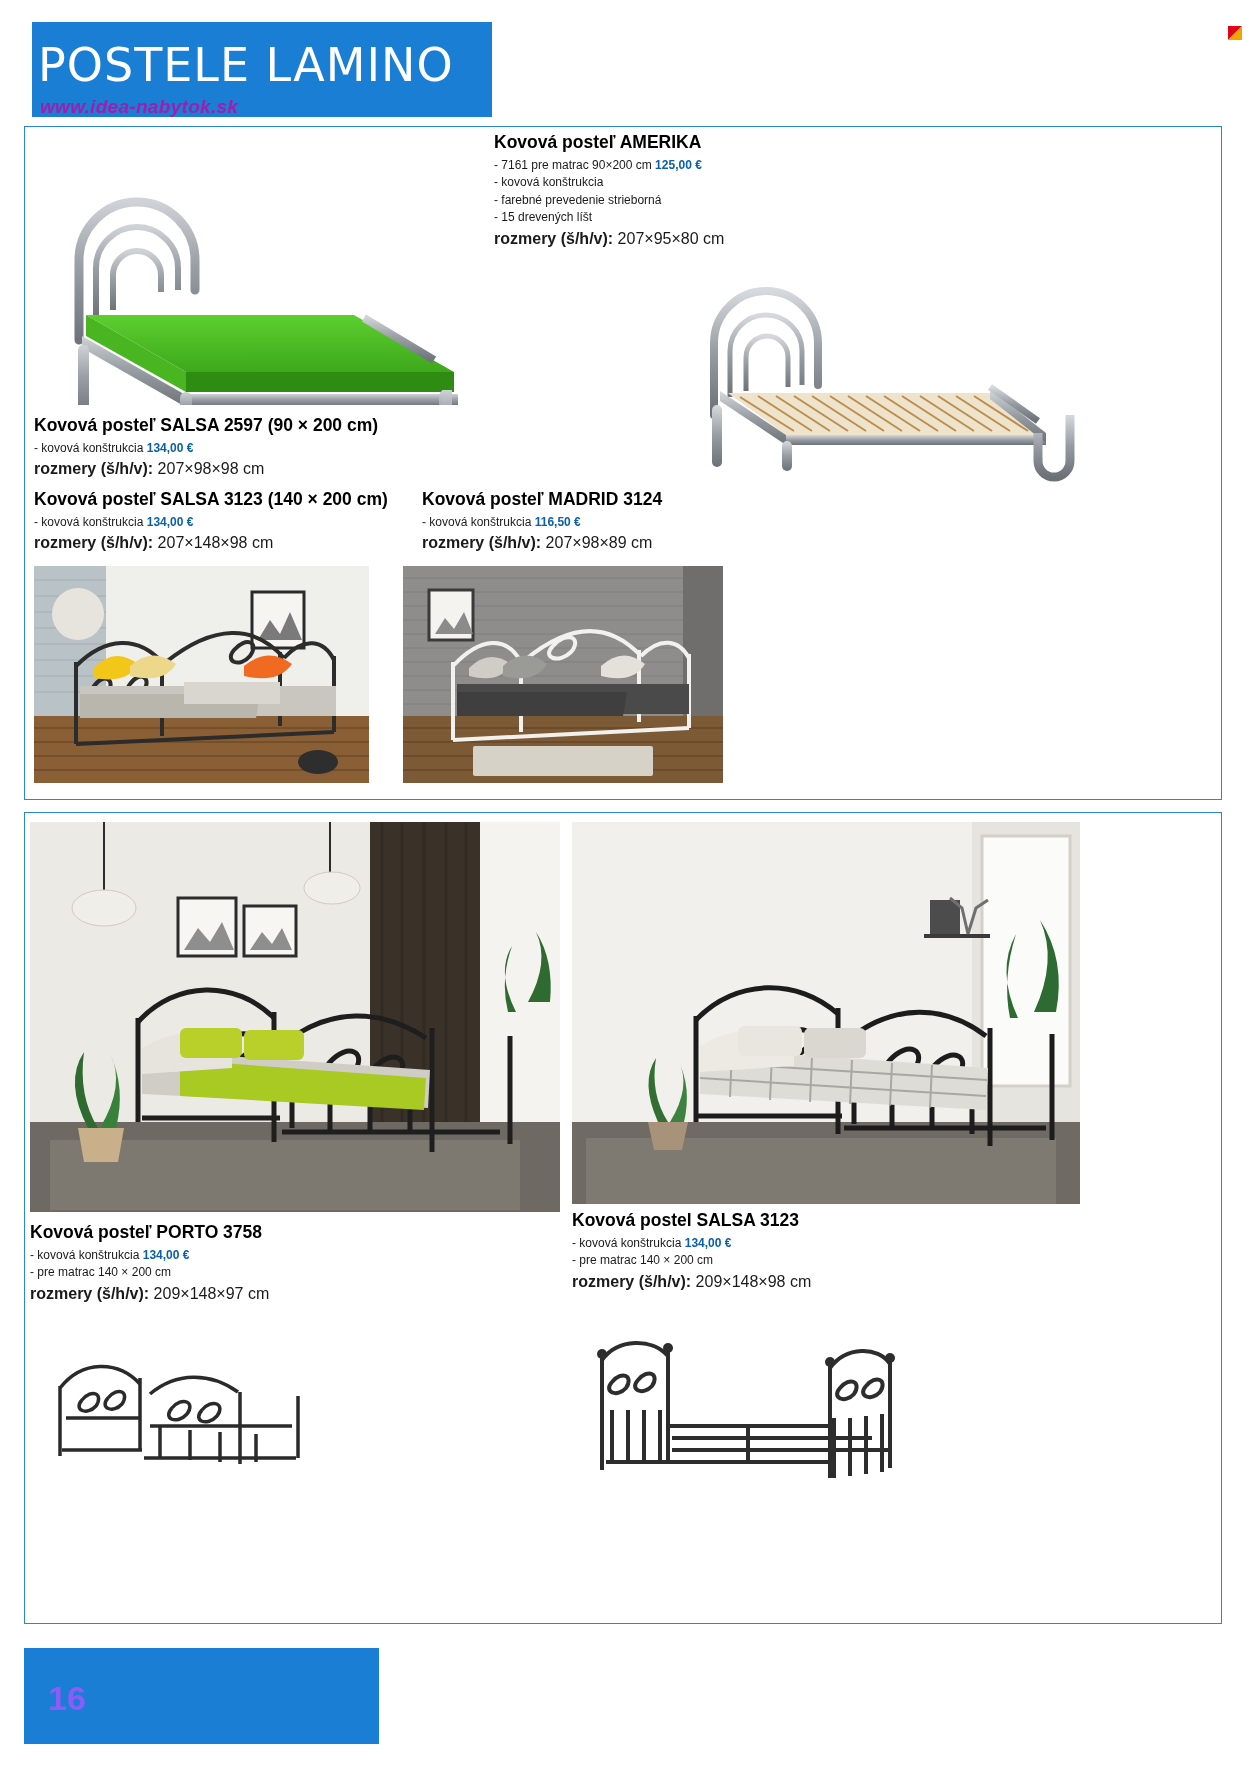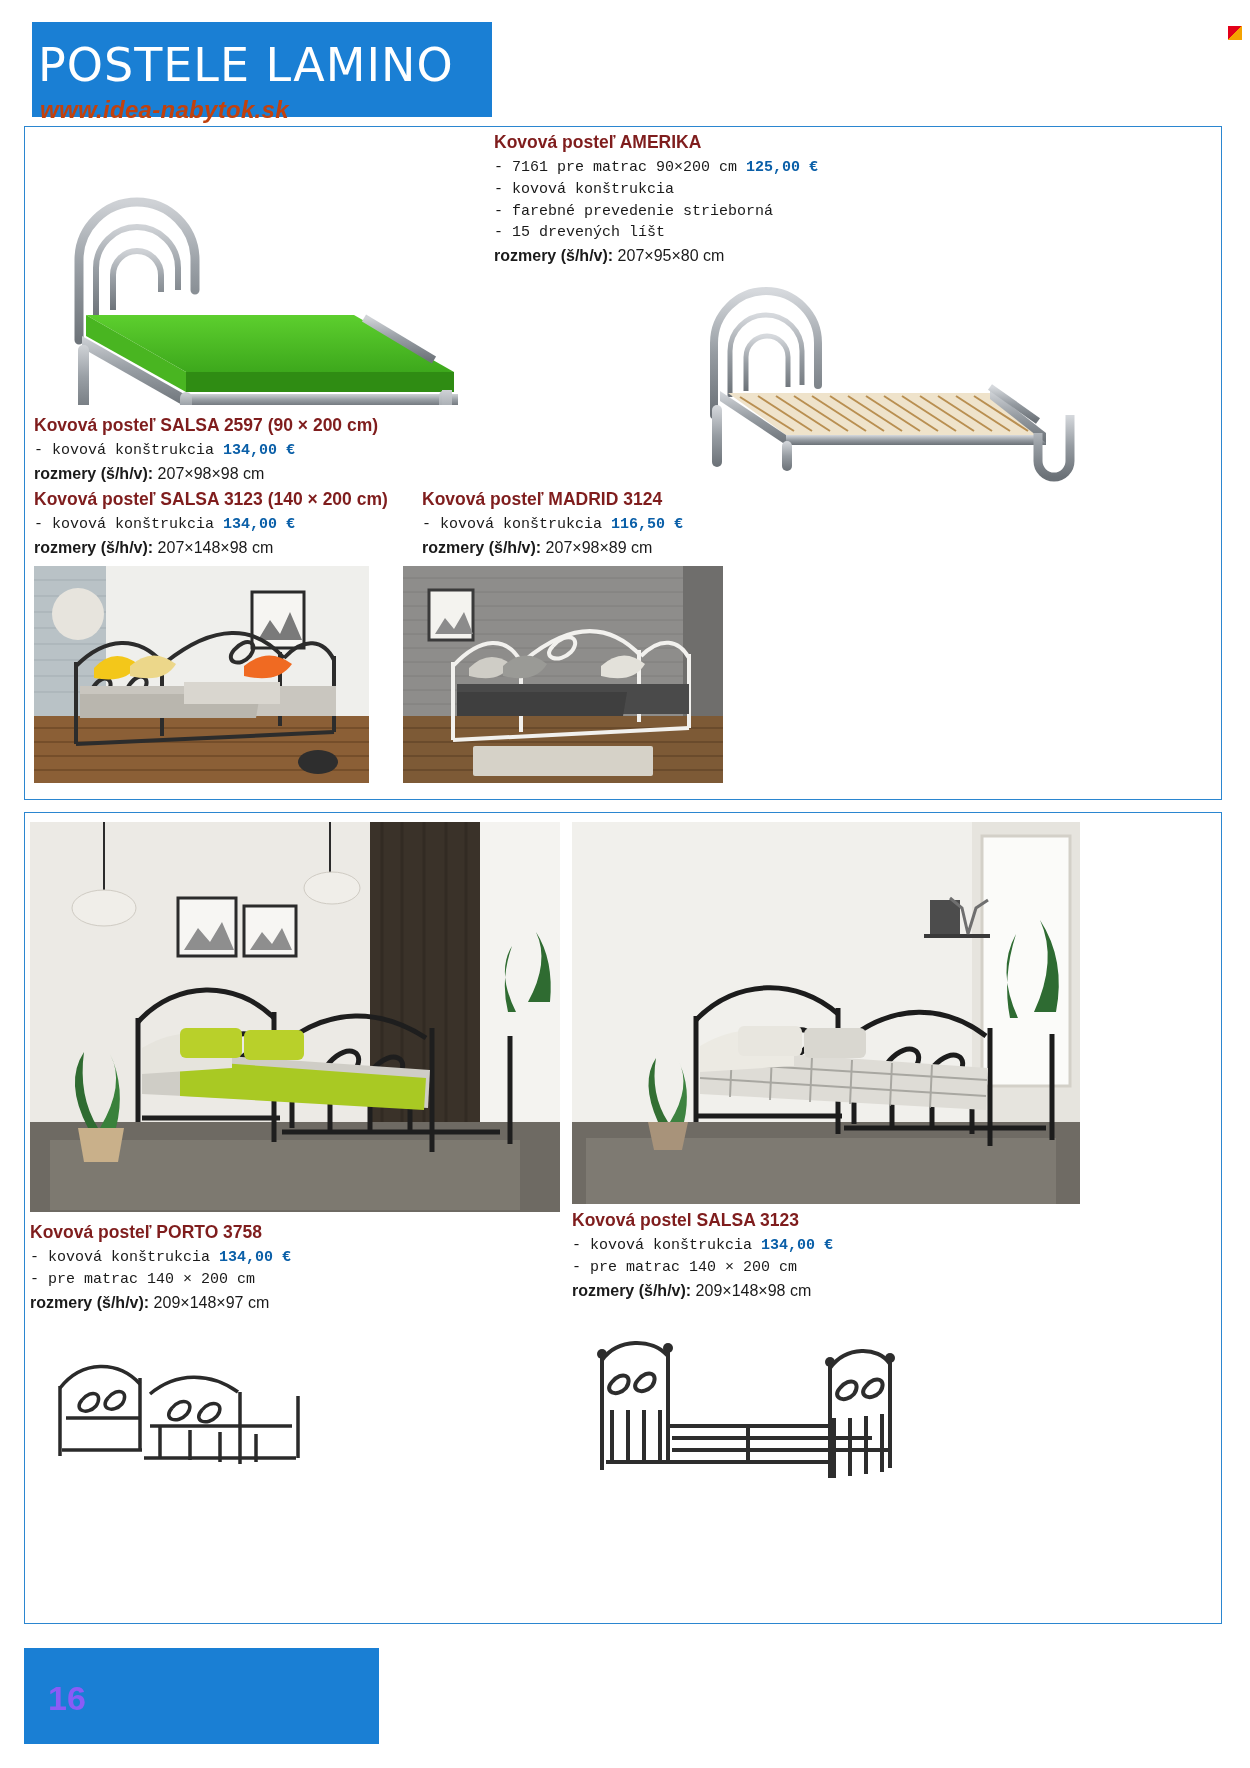--- a/index.html
+++ b/index.html
@@ -33,24 +33,24 @@
     letter-spacing: 1px;
     color: #ffffff;
     font-weight: 400;
     font-family: "DejaVu Sans", sans-serif;
     white-space: nowrap;
   }
   .header-url {
     position: absolute;
     left: 40px;
     top: 96px;
-    font-size: 24px;
+    font-size: 19px;
     font-style: italic;
     font-weight: bold;
-    color: #c2410c;
+    color: #a21caf;
     letter-spacing: 0.3px;
     white-space: nowrap;
   }
   .corner-mark {
     position: absolute;
     right: 8px;
     top: 26px;
     width: 14px;
     height: 14px;
     background: linear-gradient(135deg, #e2001a 50%, #f5a300 50%);
@@ -81,30 +81,29 @@
     color: #8b5cf6;
     font-size: 34px;
     font-weight: bold;
   }
 
   
   .block { position: absolute; }
   .b-title {
     font-size: 17.5px;
     font-weight: bold;
-    color: #7f1d1d;
+    color: #000000;
     margin-bottom: 4px;
     white-space: nowrap;
   }
   .b-line {
-    font-size: 15px;
+    font-size: 12px;
     color: #1a1a1a;
     line-height: 1.45;
     white-space: nowrap;
-    font-family: Liberation Mono, monospace;
   }
   .price { color: #0a5fa8; font-weight: bold; }
   .dims { font-size: 16px; line-height: 1.45; white-space: nowrap; }
   .dims .lbl { font-weight: bold; }
 
   
   .photo { position: absolute; overflow: hidden; }
 
   
   .amerika-green {

